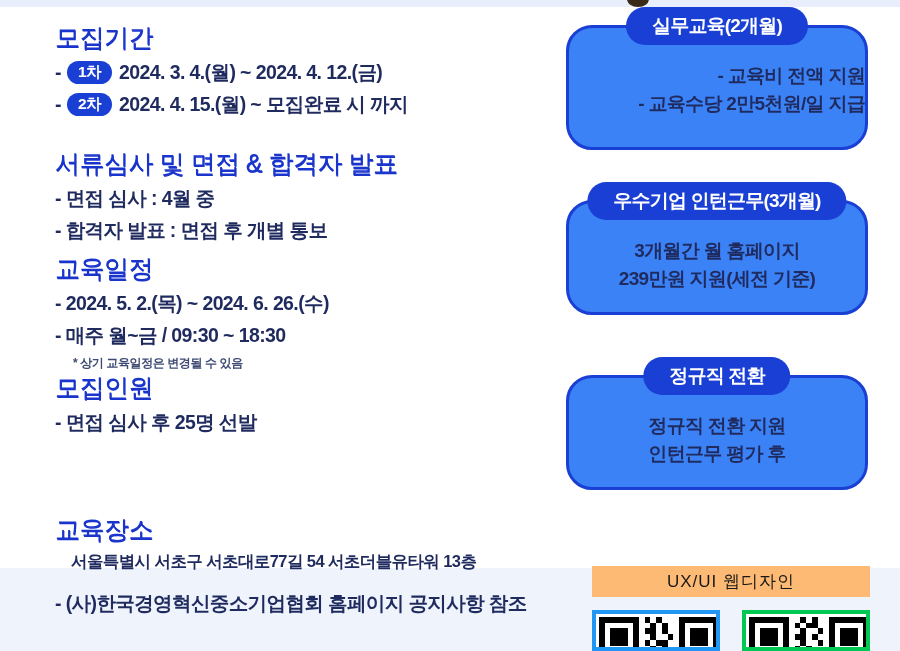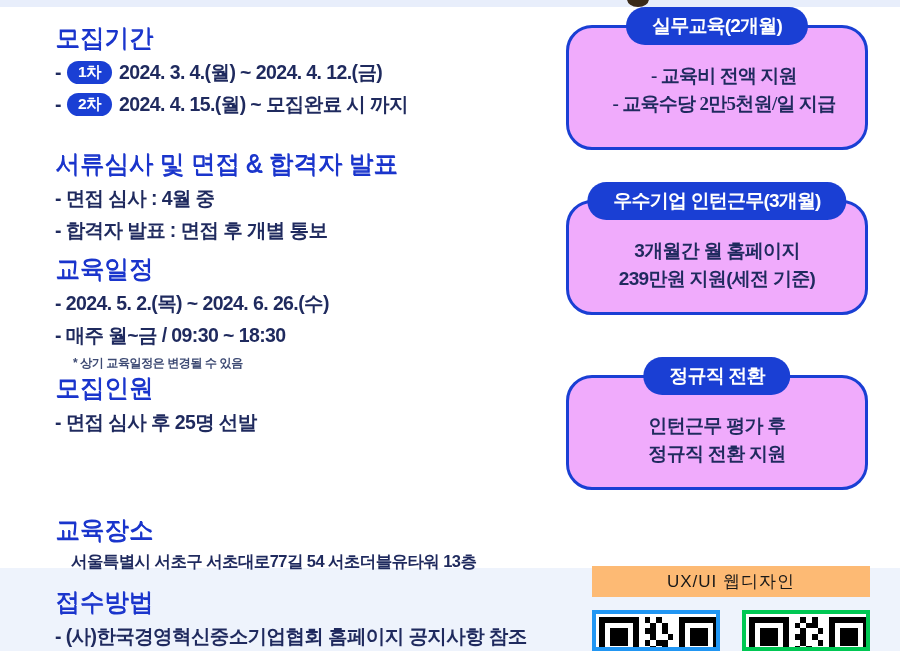--- a/index.html
+++ b/index.html
@@ -100,21 +100,21 @@
     margin-left:16px;
   }
 
   
   .card {
     position:absolute;
     left:566px;
     width:302px;
     border:3px solid #1a3fd4;
     border-radius:26px;
-    background:#f0abfc;
+    background:#3b82f6;
   }
   .card-head {
     position:absolute;
     top:-21px; left:50%;
     transform:translateX(-50%);
     background:#1a3fd4;
     color:#ffffff;
     border-radius:999px;
     font-size:19px;
     font-weight:bold;
@@ -128,21 +128,21 @@
     text-align:center;
   }
   .card-line {
     color:#1f2a5e;
     font-size:19px;
     font-weight:bold;
     letter-spacing:-0.7px;
     white-space:nowrap;
     line-height:1.45;
   }
-  .card-body.left-align { text-align:center; padding-left:14px;font-family:Liberation Serif, serif; }
+  .card-body.left-align { text-align:right; padding-left:14px; }
 
   
   .yellow-badge {
     position:absolute;
     left:592px; top:566px;
     width:278px; height:31px;
     background:#fdba74;
     color:#181818;
     font-size:17px;
     font-weight:normal;
@@ -209,21 +209,20 @@
       <div class="sec-title">모집인원</div>
       <div class="line">- 면접 심사 후 25명 선발</div>
     </div>
 
     <div class="sec" style="top:458px;margin-top:48px;">
       <div class="sec-title">교육장소</div>
       <div class="place-addr">서울특별시 서초구 서초대로77길 54 서초더블유타워 13층</div>
     </div>
 
     <div class="sec" style="top:578px;">
-      <div class="sec-title">접수방법</div>
       <div class="line">- (사)한국경영혁신중소기업협회 홈페이지 공지사항 참조</div>
     </div>
 
   </div>
 
   <div class="card" style="top:25px; height:125px;">
     <div class="card-head">실무교육(2개월)</div>
     <div class="card-body left-align">
       <div class="card-line">- 교육비 전액 지원</div>
       <div class="card-line">- 교육수당 2만5천원/일 지급</div>
@@ -234,22 +233,22 @@
     <div class="card-head">우수기업 인턴근무(3개월)</div>
     <div class="card-body">
       <div class="card-line">3개월간 월 홈페이지</div>
       <div class="card-line">239만원 지원(세전 기준)</div>
     </div>
   </div>
 
   <div class="card" style="top:375px; height:115px;">
     <div class="card-head">정규직 전환</div>
     <div class="card-body">
+      <div class="card-line">정규직 전환 지원</div>
       <div class="card-line">인턴근무 평가 후</div>
-      <div class="card-line">정규직 전환 지원</div>
     </div>
   </div>
 
   <div class="yellow-badge">UX/UI 웹디자인</div>
 
   <div class="qr-row">
     <div class="qr-box blue">
       <svg width="120" height="120" viewBox="0 0 21 21" shape-rendering="crispEdges">
         <rect width="21" height="21" fill="#fff"></rect>
         <g fill="#000">

